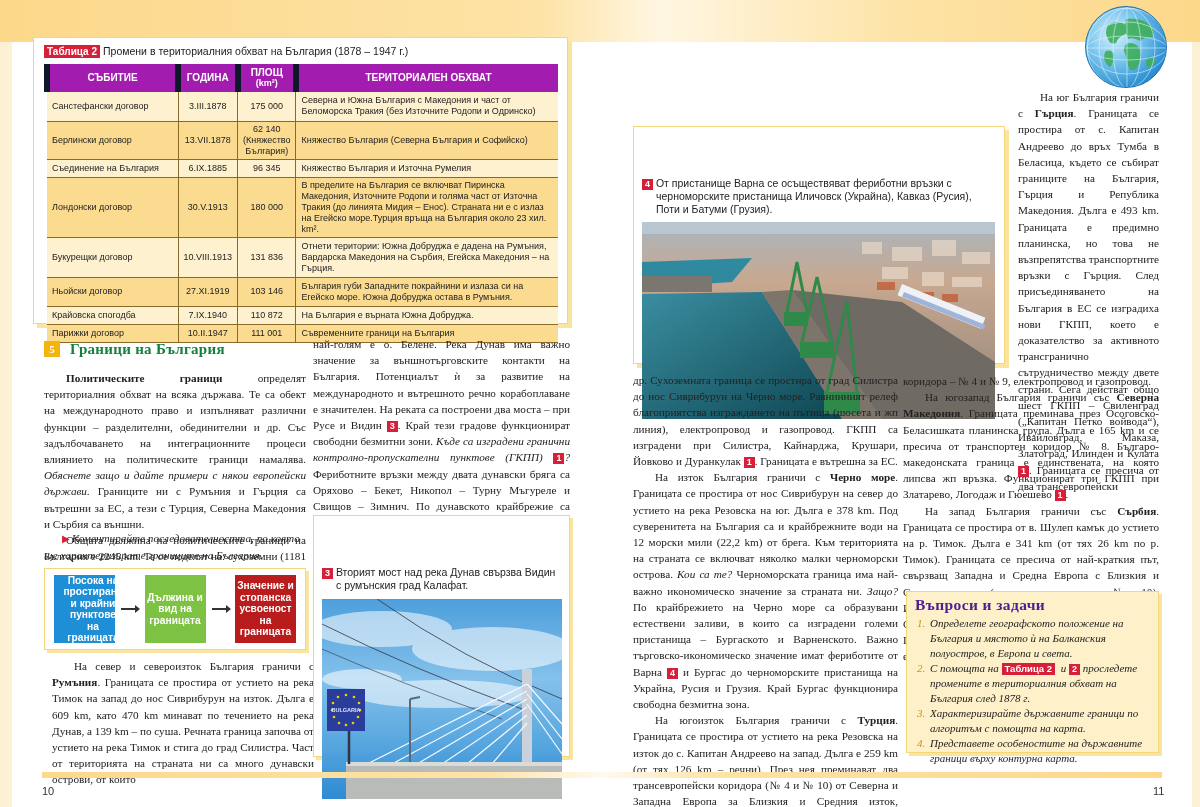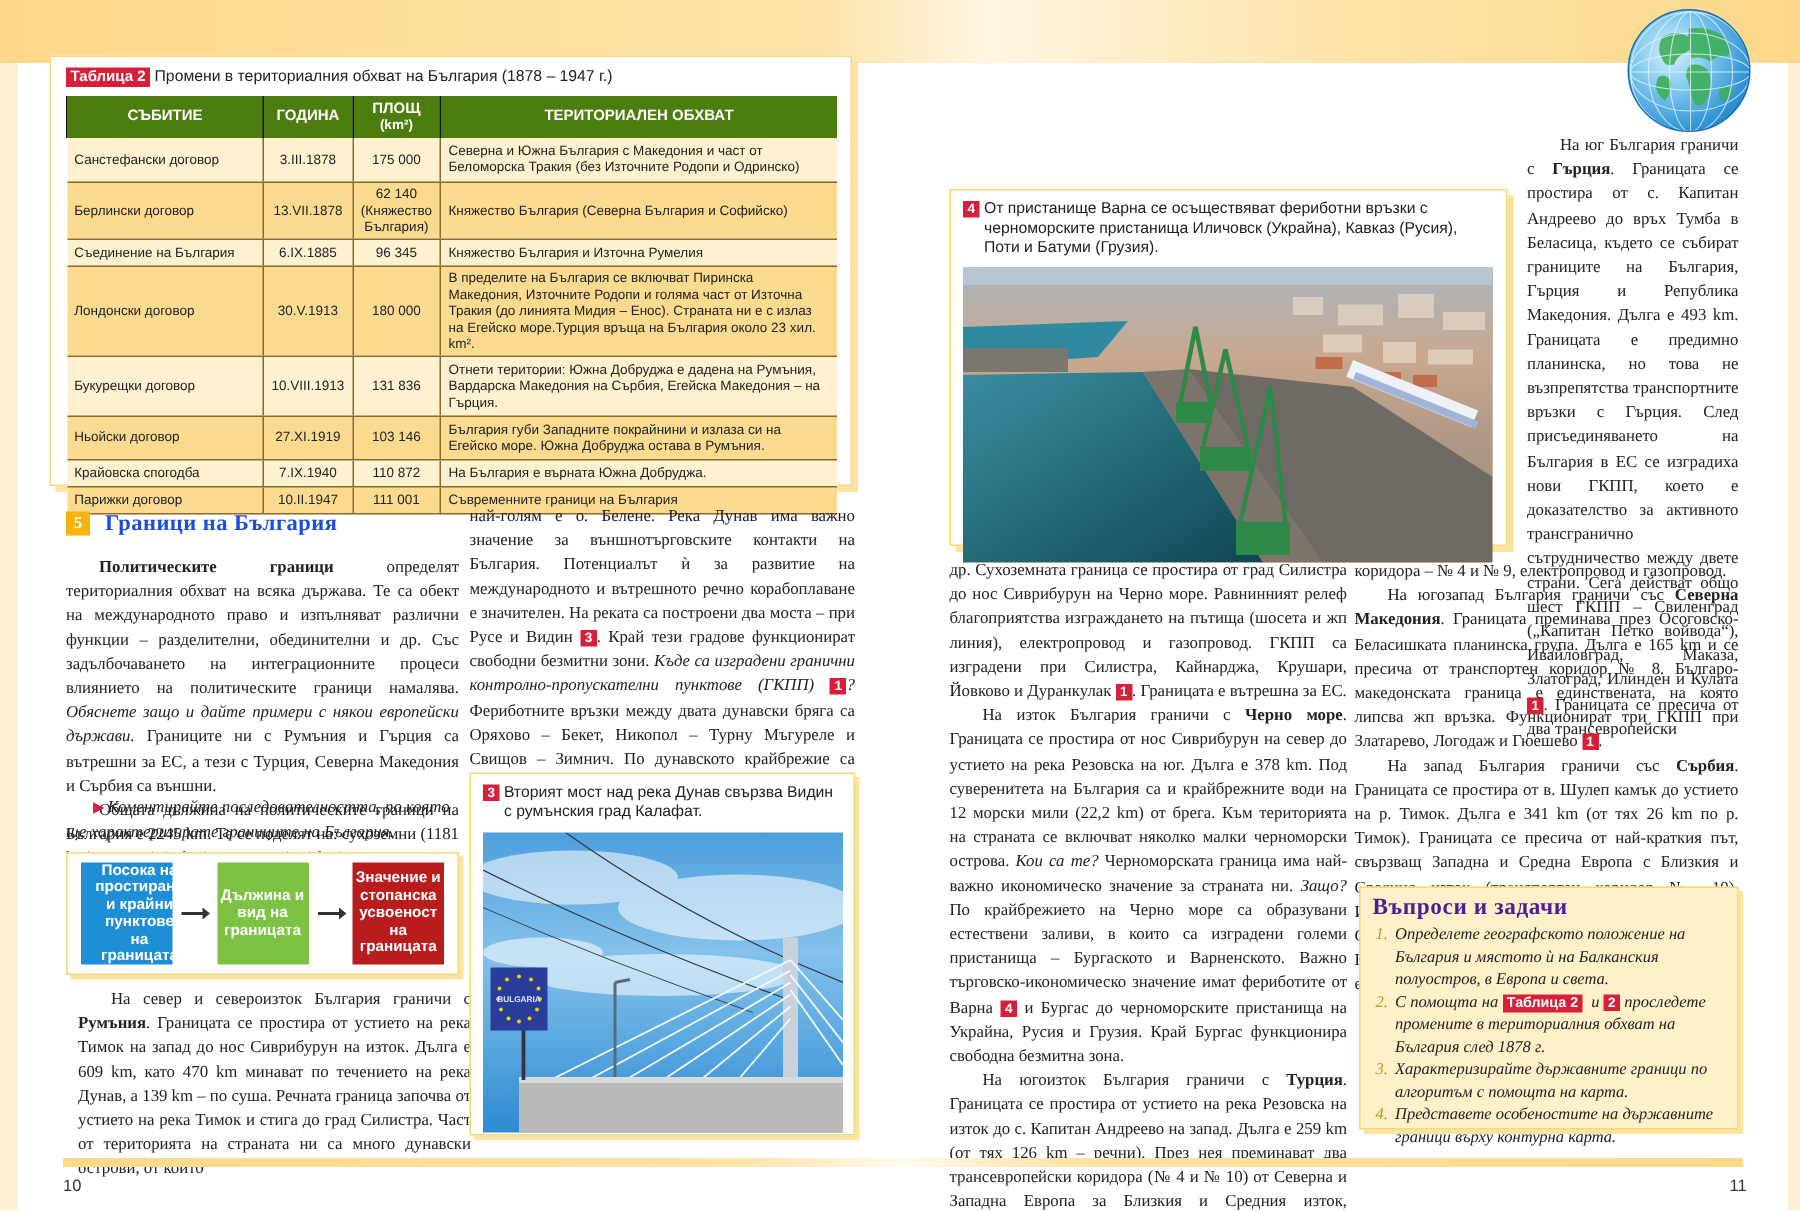--- a/index.html
+++ b/index.html
@@ -40,22 +40,22 @@
     background: #fff; border: 1px solid #f6d67a; box-shadow: 4px 4px 0 #fbe3a0;
     padding: 6px 10px 0 10px;
   }
   .table-caption { font: 10.5px "Liberation Sans", sans-serif; color: #222; height: 14px; line-height: 14px; }
   .tag {
     display: inline-block; background: #d71f3a; color: #fff; font: bold 10px "Liberation Sans", sans-serif;
     padding: 0 3px; line-height: 13px; margin-right: 3px;
   }
   table.territory { border-collapse: collapse; width: 514px; margin-top: 6px; font: 9px "Liberation Sans", sans-serif; }
   table.territory th {
-    background: #4d7c0f; color: #fff; font: bold 10px "Liberation Sans", sans-serif;
-    border-left: 1px solid #0f172a; height: 28px; text-align: center; line-height: 10px;
+    background: #a21caf; color: #fff; font: bold 10px "Liberation Sans", sans-serif;
+    border-left: 6px solid #0f172a; height: 28px; text-align: center; line-height: 10px;
   }
   table.territory td { border-left: 1px solid #8a6a2a; border-bottom: 1px solid #8a6a2a; padding: 2px 5px; vertical-align: middle; line-height: 11px; }
   table.territory td:first-child { border-left: none; }
   table.territory tr.odd td { background: #fef1cf; }
   table.territory tr.even td { background: #fbdb90; }
   table.territory td.c { text-align: center; }
   table.territory col.c1 { width: 131px; }
   table.territory col.c2 { width: 57px; }
   table.territory col.c3 { width: 56px; }
 
@@ -68,21 +68,21 @@
   .ref {
     display: inline-block; background: #d71f3a; color: #fff; font: bold 9px "Liberation Sans", sans-serif;
     width: 11px; height: 11px; line-height: 11px; text-align: center; text-indent: 0; vertical-align: 0px;
   }
 
   .section-head { position: absolute; left: 44px; top: 340px; height: 18px; display: flex; align-items: center; }
   .section-num {
     width: 16px; height: 16px; background: #f5b40c; color: #fff; font: bold 11px "Liberation Serif", serif;
     text-align: center; line-height: 16px; margin-right: 10px;
   }
-  .section-title { font: bold 15px "Liberation Serif", serif; color: #1d4ed8; letter-spacing: 0.3px; }
+  .section-title { font: bold 15px "Liberation Serif", serif; color: #15803d; letter-spacing: 0.3px; }
 
   .prompt { position: absolute; left: 44px; top: 530px; width: 262px; font: italic 11.2px/16px "Liberation Serif", serif; color: #222; }
   .prompt .arrow { color: #d71f3a; font-style: normal; font-size: 10px; margin-left: 18px; margin-right: 2px; }
 
   .flow-box {
     position: absolute; left: 44px; top: 568px; width: 262px; height: 82px;
     background: #fff; border: 1px solid #f6d67a; box-shadow: 3px 3px 0 #fbe3a0;
     display: flex; align-items: center; padding: 0 9px; justify-content: space-between;
   }
   .flow-step {
@@ -93,21 +93,21 @@
   .flow-step.green { background: #7dc242; }
   .flow-step.orange { background: #b91c1c; }
   .flow-arrow { width: 17px; height: 2px; background: #333; position: relative; }
   .flow-arrow::after { content: ""; position: absolute; right: -2px; top: -3px; border-left: 5px solid #333; border-top: 4px solid transparent; border-bottom: 4px solid transparent; }
 
   
   .fig3 {
     position: absolute; left: 313px; top: 515px; width: 257px; height: 242px;
     background: #fff; border: 1px solid #f6d67a; box-shadow: 3px 3px 0 #fbe3a0; padding: 6px 8px;
   }
-  .fig-caption { font: 10.5px/13px "Liberation Sans", sans-serif; color: #222; padding-left: 14px; text-indent: -14px; }
+  .fig-caption { font: 10.5px/13px "Liberation Sans", sans-serif; color: #222; padding-left: 14px; text-indent: -14px; margin-top: 44px; }
   .fig3 .photo {
     margin-top: 7px; width: 240px; height: 200px; position: relative; overflow: hidden;
     background: linear-gradient(180deg, #4d9fdc 0%, #84c1eb 40%, #5aa8e0 70%, #2e8ad2 100%);
   }
 
   .fig4 {
     position: absolute; left: 633px; top: 126px; width: 372px; height: 238px;
     background: #fff; border: 1px solid #f6d67a; box-shadow: 4px 4px 0 #fbe3a0; padding: 6px 8px;
   }
   .fig4 .photo {

